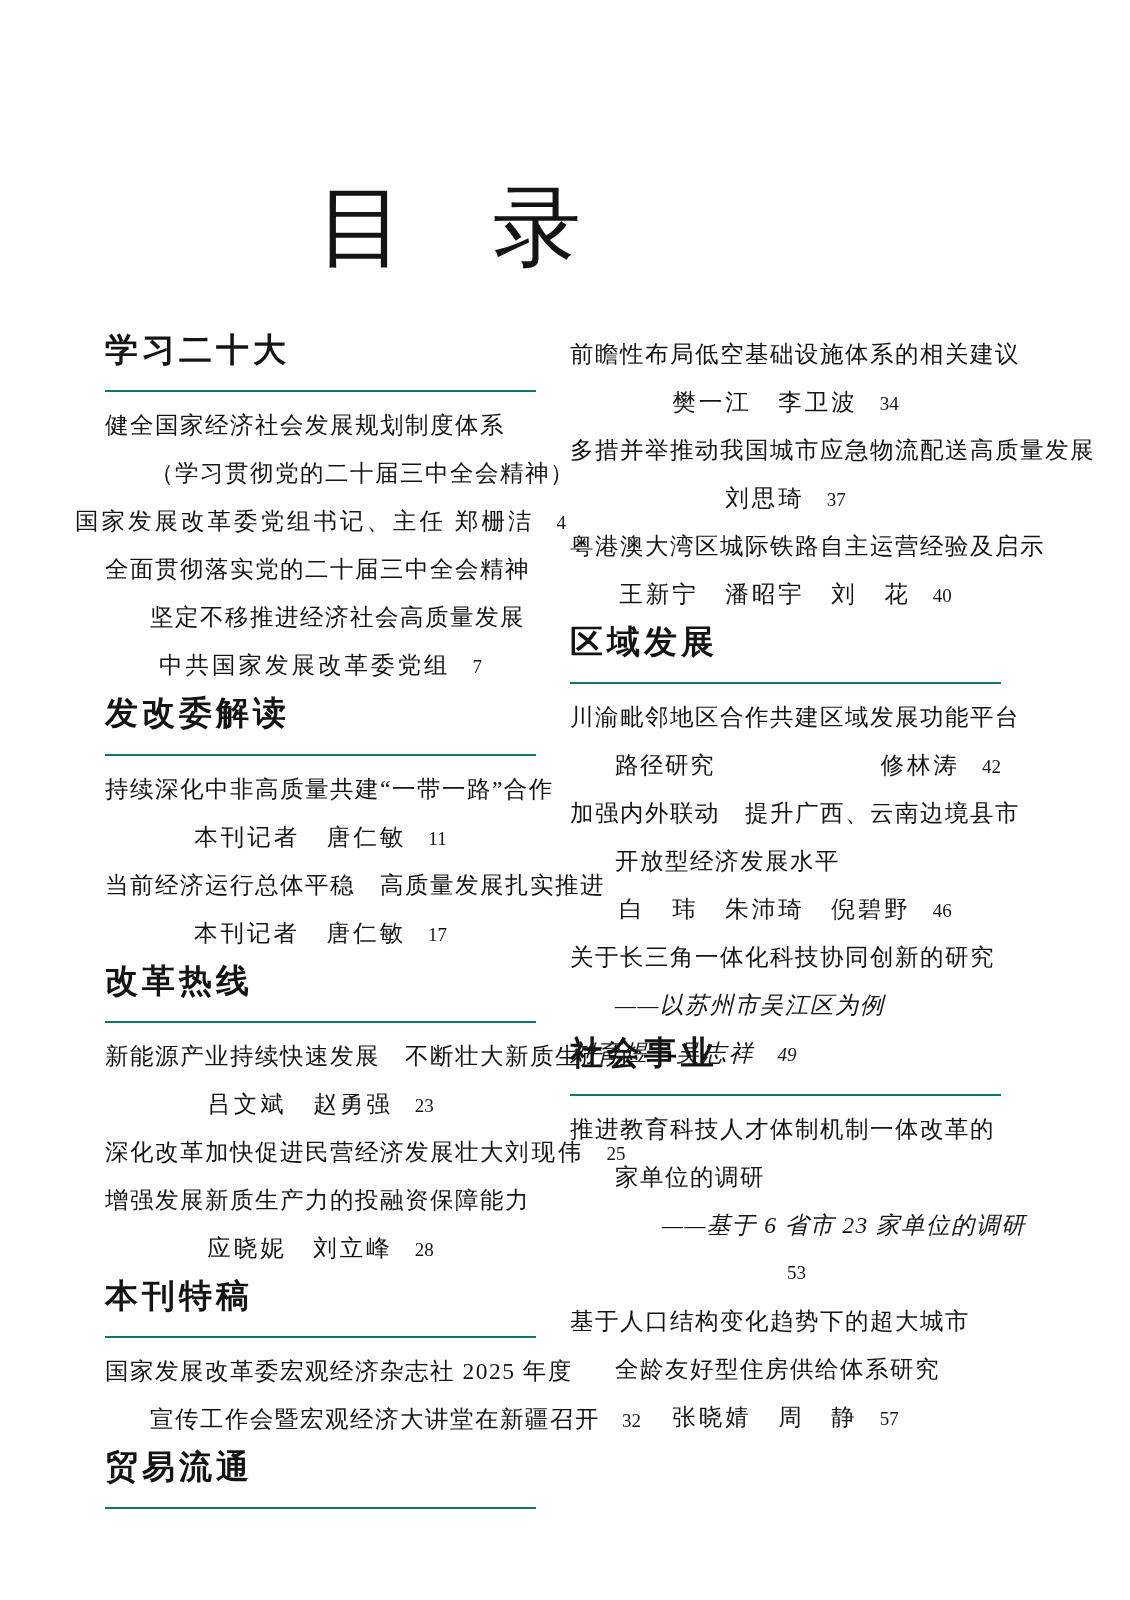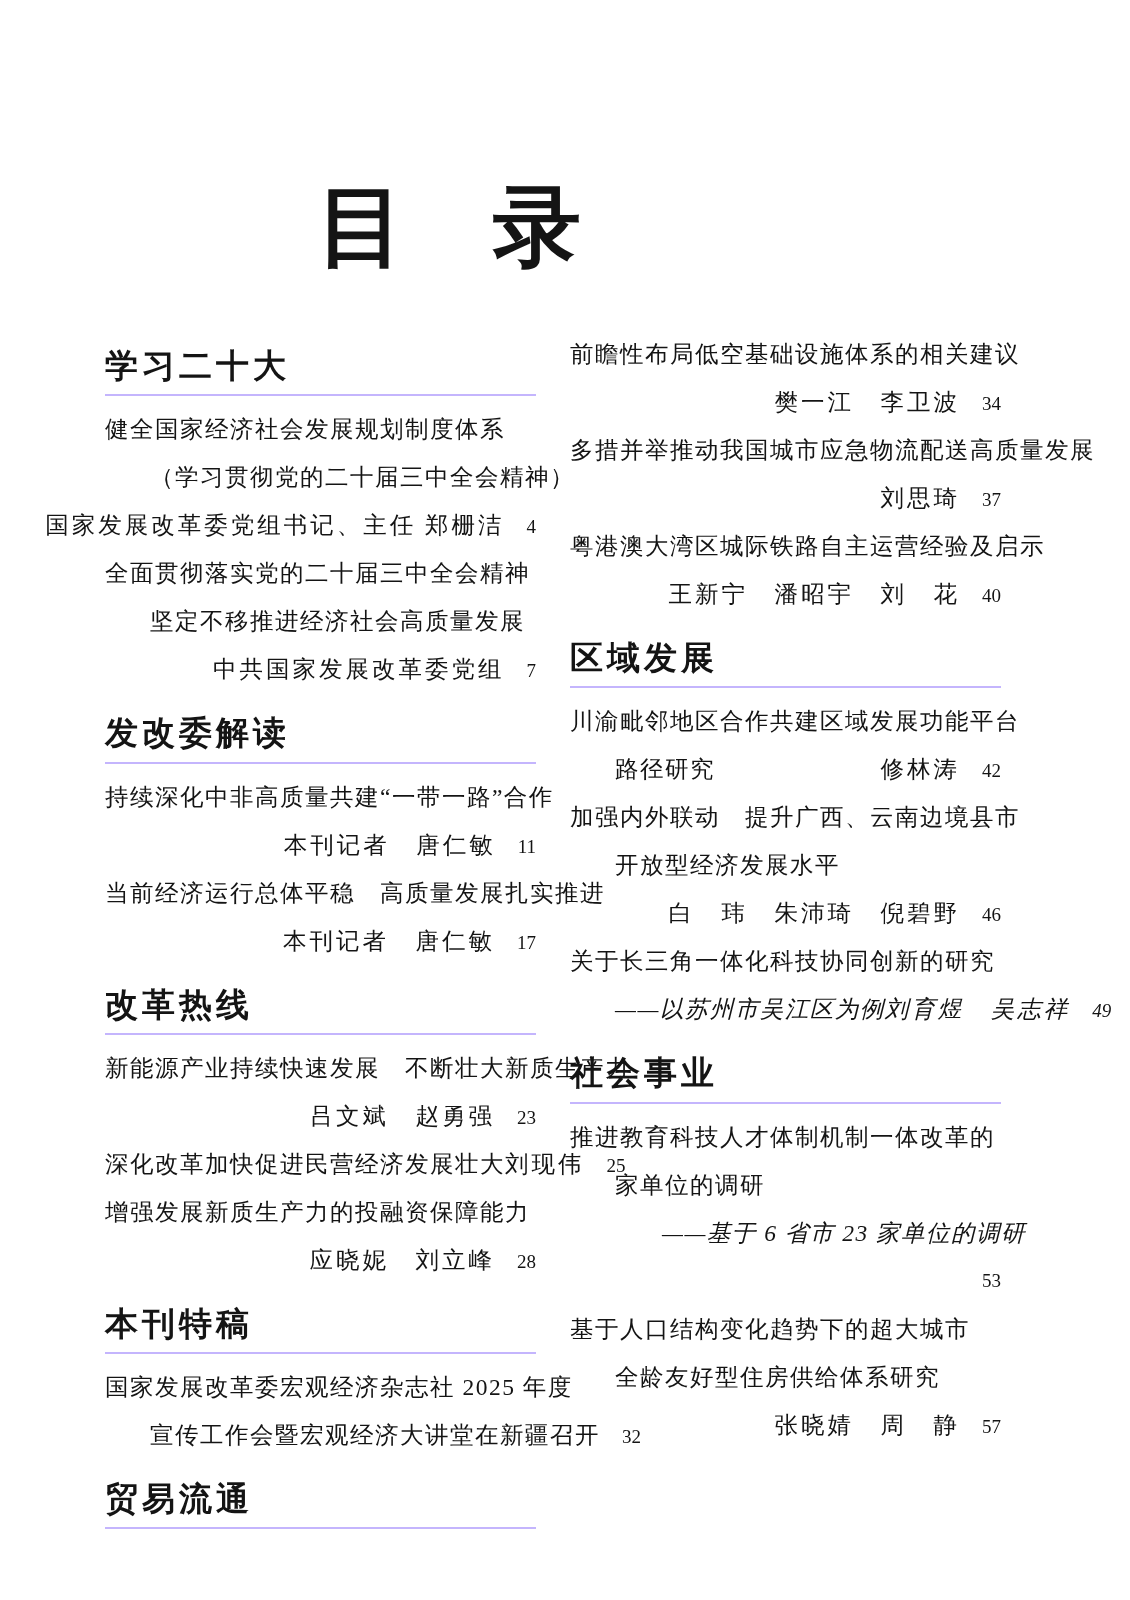--- a/index.html
+++ b/index.html
@@ -7,52 +7,52 @@
     width:1130px; height:1600px;
     background:#ffffff;
     color:#141414;
     font-family:"Liberation Serif","DejaVu Serif",serif;
     position:relative;
     overflow:hidden;
   }
   .page-title {
     position:absolute; top:168px; left:0; width:898px;
     text-align:center;
-    font-size:88px; font-weight:700;
+    font-size:88px; font-weight:400;
     white-space:pre;
     letter-spacing:0;
   }
   .col { position:absolute; width:431px; }
   .col-left  { left:105px; top:326px; }
   .col-right { left:570px; top:330px;font-family:Liberation Serif, serif; }
 
   .sec {
-    margin:20px 0 9px 0;
-    padding-bottom:7px;
-    border-bottom:2px solid #c4b5fd;
+    margin:4px 0 9px 0;
+    padding-bottom:19px;
+    border-bottom:2px solid #0f766e;
   }
   .sec-t {
     font-size:33px; font-weight:700;
     letter-spacing:4px;
     line-height:1.25;
   }
 
   .row {
     display:flex; align-items:baseline;
     height:48px; line-height:48px;
     font-size:23.5px;
     letter-spacing:1.5px;
     white-space:nowrap;
     overflow:visible;
   }
   .b   { font-weight:400; }
   .i1 > .tt { padding-left:45px; }
   .i2 > .tt { padding-left:92px; }
-  .it  { font-style:italic; }
-  .right { justify-content:flex-end; }
+  .it  { font-style:italic;flex-direction:column; }
+  .right { justify-content:center; }
   .split { justify-content:space-between; }
   .auth { letter-spacing:3px; }
   .authpg { display:flex; align-items:baseline; }
   .pg { margin-left:22px; font-size:19px; letter-spacing:0; }
 </style>
 </head>
 <body>
 
 <div class="page-title">目　录</div>
 

